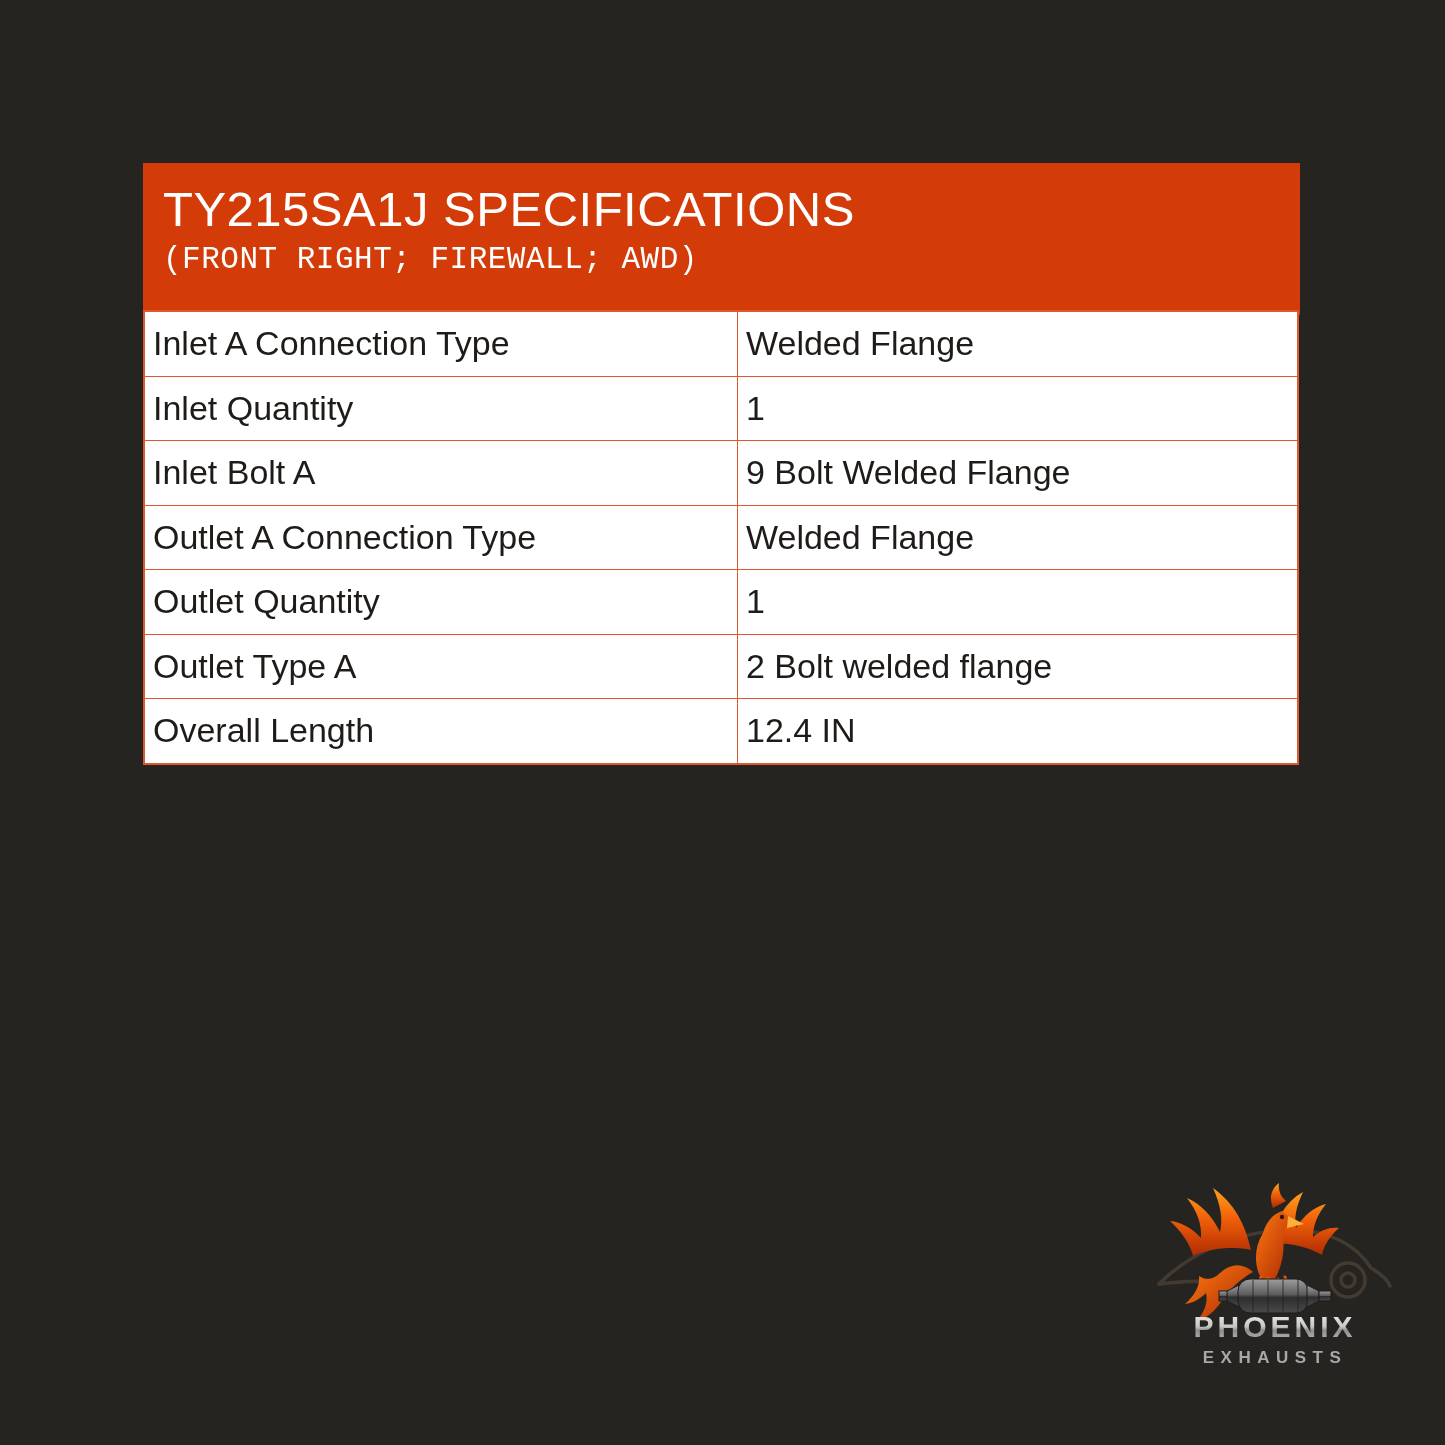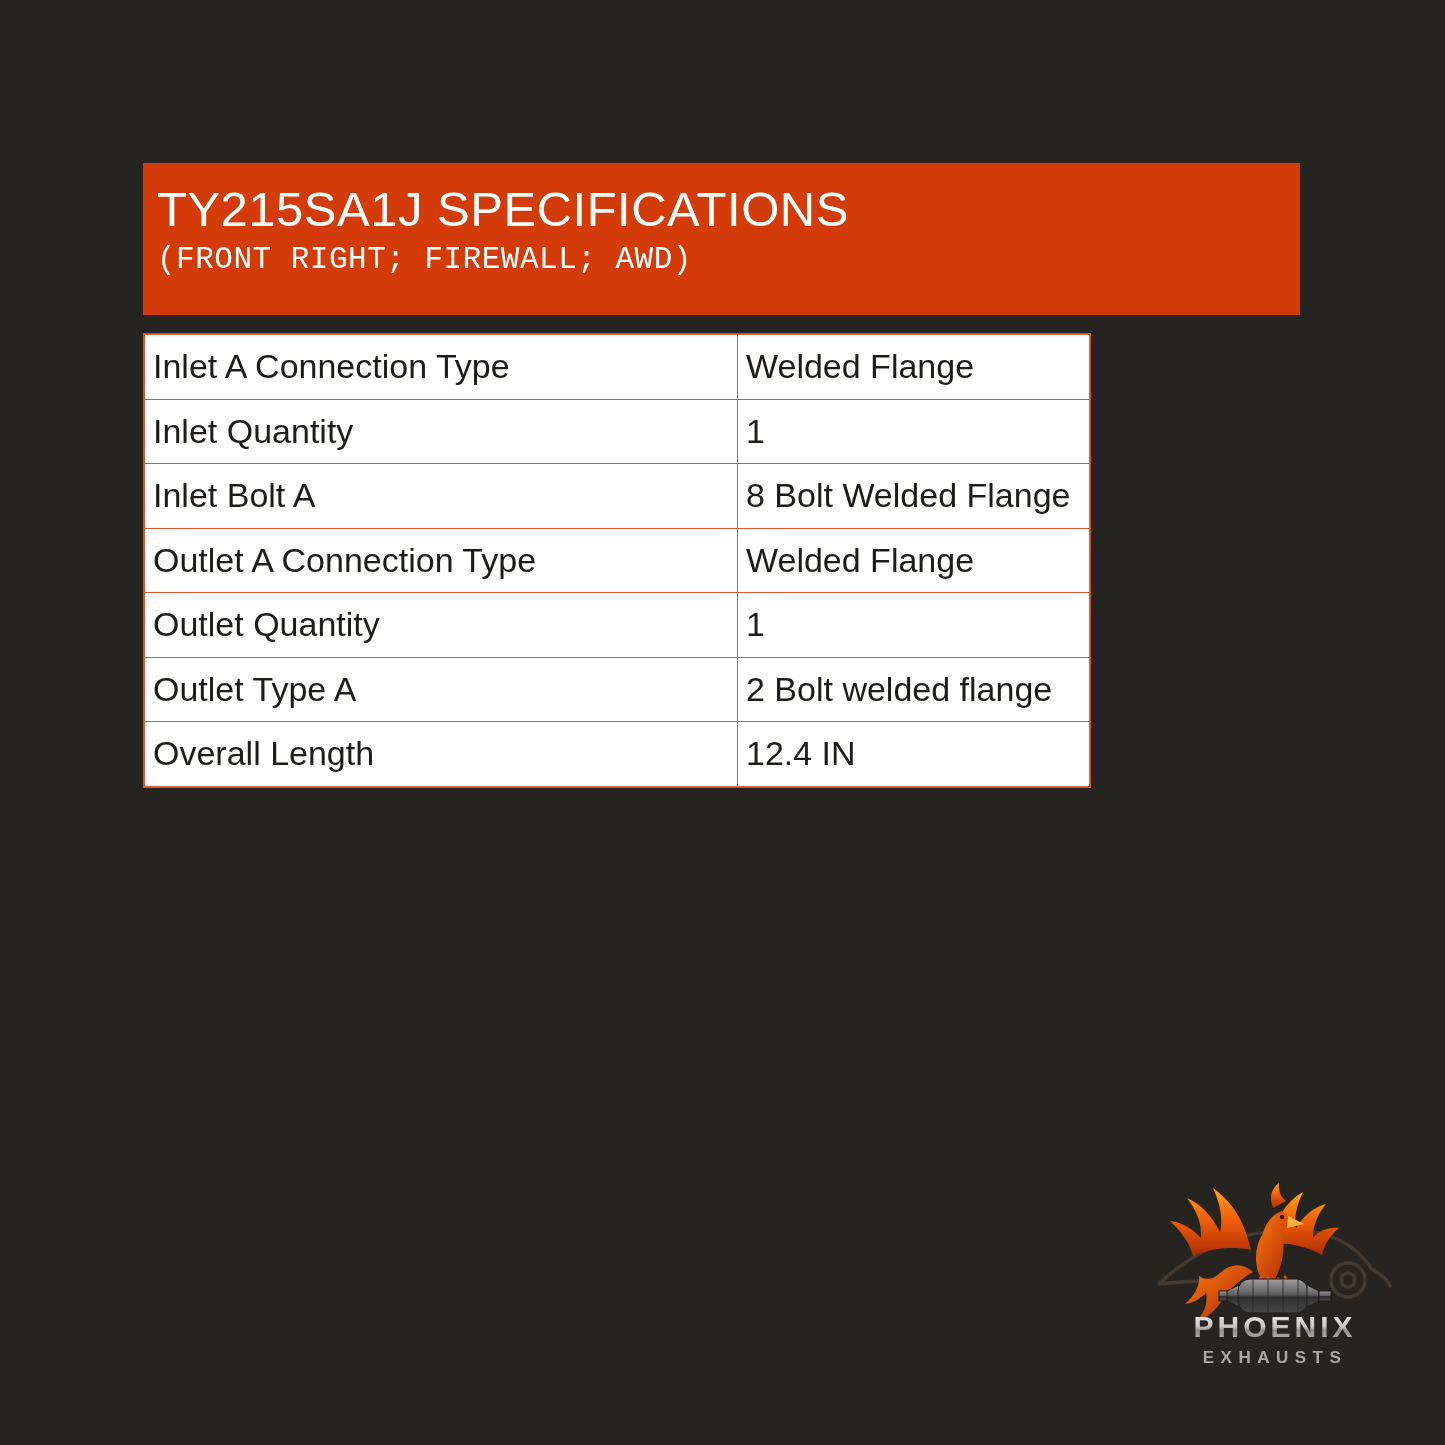--- a/index.html
+++ b/index.html
@@ -13,21 +13,21 @@
   .canvas { position: absolute; inset: 0; }
 
   
   .spec-header {
     position: absolute;
     left: 143px; top: 163px;
     width: 1157px; height: 152px;
     background: #D33B08;
     color: #FFFFFF;
     box-sizing: border-box;
-    padding: 18px 24px 0 14px;
+    padding: 18px 24px 0 20px;
   }
   .spec-title {
     margin: 0;
     font-size: 49px;
     font-weight: normal;
     letter-spacing: 0.5px;
     line-height: 1.15;
     white-space: nowrap;
   }
   .spec-subtitle {
@@ -36,22 +36,22 @@
     font-weight: normal;
     letter-spacing: 0.5px;
     line-height: 1.1;
     white-space: nowrap;
     font-family: Liberation Mono, monospace;
   }
 
   
   .spec-table {
     position: absolute;
-    left: 143px; top: 333px;
-    width: 948px;
+    left: 143px; top: 310px;
+    width: 1156px;
     border-collapse: collapse;
     table-layout: fixed;
     background: #FFFFFF;
     border: 2px solid #E0572E;
   }
   .spec-table td {
     border: 1.5px solid #E0572E;
     height: 63.5px;
     font-size: 34px;
     color: #1E1B18;
@@ -85,21 +85,21 @@
       <tr>
         <td class="label-cell">Inlet A Connection Type</td>
         <td class="value-cell">Welded Flange</td>
       </tr>
       <tr>
         <td class="label-cell">Inlet Quantity</td>
         <td class="value-cell">1</td>
       </tr>
       <tr>
         <td class="label-cell">Inlet Bolt A</td>
-        <td class="value-cell">8 Bolt Welded Flange</td>
+        <td class="value-cell">9 Bolt Welded Flange</td>
       </tr>
       <tr>
         <td class="label-cell">Outlet A Connection Type</td>
         <td class="value-cell">Welded Flange</td>
       </tr>
       <tr>
         <td class="label-cell">Outlet Quantity</td>
         <td class="value-cell">1</td>
       </tr>
       <tr>

